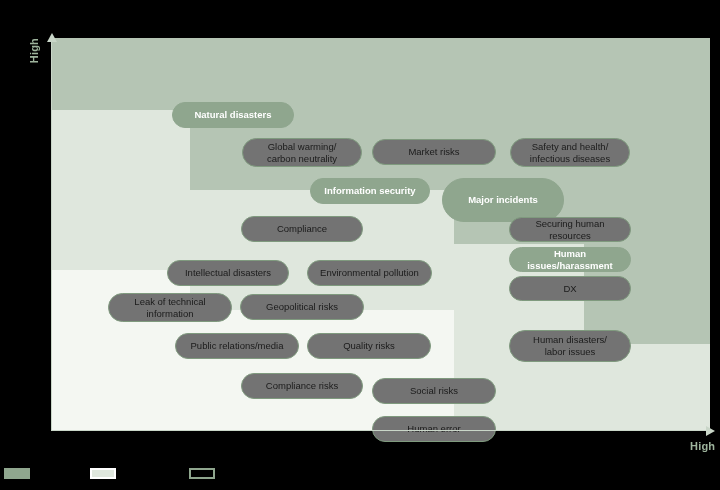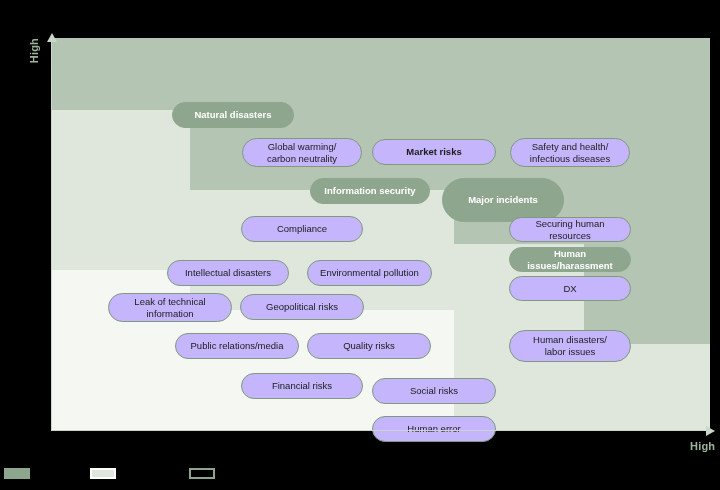--- a/index.html
+++ b/index.html
@@ -59,21 +59,21 @@
     align-items: center;
     justify-content: center;
     text-align: center;
     border-radius: 999px;
     font-size: 9.5px;
     line-height: 1.22;
     padding: 0 6px;
     white-space: pre-line;
   }
   .pill.outline {
-    background: #c4b5fd;
+    background: #737373;
     border: 1px solid #7f9a7e;
     color: #1b1b1b;
   }
   .pill.filled {
     background: #8fa68e;
     border: 1px solid #8fa68e;
     color: #ffffff;
     font-weight: bold;
   }
 
@@ -115,39 +115,39 @@
         <div class="band" style="left: 138px; top: 152px; width: 264px; height: 240px; background: rgb(223, 231, 221);"></div>
         <div class="band" style="left: 402px; top: 206px; width: 130px; height: 186px; background: rgb(223, 231, 221);"></div>
         <div class="band" style="left: 532px; top: 306px; width: 126px; height: 86px; background: rgb(223, 231, 221);"></div>
         <div class="band" style="left: 0px; top: 232px; width: 138px; height: 160px; background: rgb(244, 247, 242);"></div>
         <div class="band" style="left: 138px; top: 272px; width: 264px; height: 120px; background: rgb(244, 247, 242);"></div>
       </div>
     <div id="pills-layer">
         <div class="pill filled" style="left: 120px; top: 64px; width: 122px; height: 26px;">Natural disasters</div>
         <div class="pill outline" style="left: 190px; top: 100px; width: 120px; height: 29px;">Global warming/
 carbon neutrality</div>
-        <div class="pill outline" style="left: 320px; top: 101px; width: 124px; height: 26px; font-weight: bold;">Market risks</div>
+        <div class="pill outline" style="left: 320px; top: 101px; width: 124px; height: 26px;">Market risks</div>
         <div class="pill outline" style="left: 458px; top: 100px; width: 120px; height: 29px;">Safety and health/
 infectious diseases</div>
         <div class="pill filled" style="left: 258px; top: 140px; width: 120px; height: 26px;">Information security</div>
         <div class="pill filled" style="left: 390px; top: 140px; width: 122px; height: 44px; text-align: center;">Major incidents</div>
         <div class="pill outline" style="left: 189px; top: 178px; width: 122px; height: 26px;">Compliance</div>
         <div class="pill outline" style="left: 457px; top: 179px; width: 122px; height: 25px;">Securing human resources</div>
         <div class="pill outline" style="left: 115px; top: 222px; width: 122px; height: 26px;">Intellectual disasters</div>
         <div class="pill outline" style="left: 255px; top: 222px; width: 125px; height: 26px;">Environmental pollution</div>
         <div class="pill filled" style="left: 457px; top: 209px; width: 122px; height: 25px;">Human issues/harassment</div>
         <div class="pill outline" style="left: 56px; top: 255px; width: 124px; height: 29px;">Leak of technical
 information</div>
         <div class="pill outline" style="left: 188px; top: 256px; width: 124px; height: 26px;">Geopolitical risks</div>
         <div class="pill outline" style="left: 457px; top: 238px; width: 122px; height: 25px;">DX</div>
         <div class="pill outline" style="left: 123px; top: 295px; width: 124px; height: 26px;">Public relations/media</div>
         <div class="pill outline" style="left: 255px; top: 295px; width: 124px; height: 26px;">Quality risks</div>
         <div class="pill outline" style="left: 457px; top: 292px; width: 122px; height: 32px;">Human disasters/
 labor issues</div>
-        <div class="pill outline" style="left: 189px; top: 335px; width: 122px; height: 26px;">Financial risks</div>
+        <div class="pill outline" style="left: 189px; top: 335px; width: 122px; height: 26px;">Compliance risks</div>
         <div class="pill outline" style="left: 320px; top: 340px; width: 124px; height: 26px;">Social risks</div>
         <div class="pill outline" style="left: 320px; top: 378px; width: 124px; height: 26px;">Human error</div>
       </div>
   </div>
 
   <div class="axis-line" style="left:51px; top:38px; width:1px; height:392px;"></div>
   <div class="axis-line" style="left:51px; top:430px; width:659px; height:1px;"></div>
 
   <div class="arrow" style="left:51px; top:33px; border-left:5px solid transparent; border-right:5px solid transparent; border-bottom:9px solid #c9d6c8; margin-left:-4.5px;"></div>
   <div class="arrow" style="left:706px; top:430px; border-top:5px solid transparent; border-bottom:5px solid transparent; border-left:9px solid #c9d6c8; margin-top:-4.5px;"></div>

